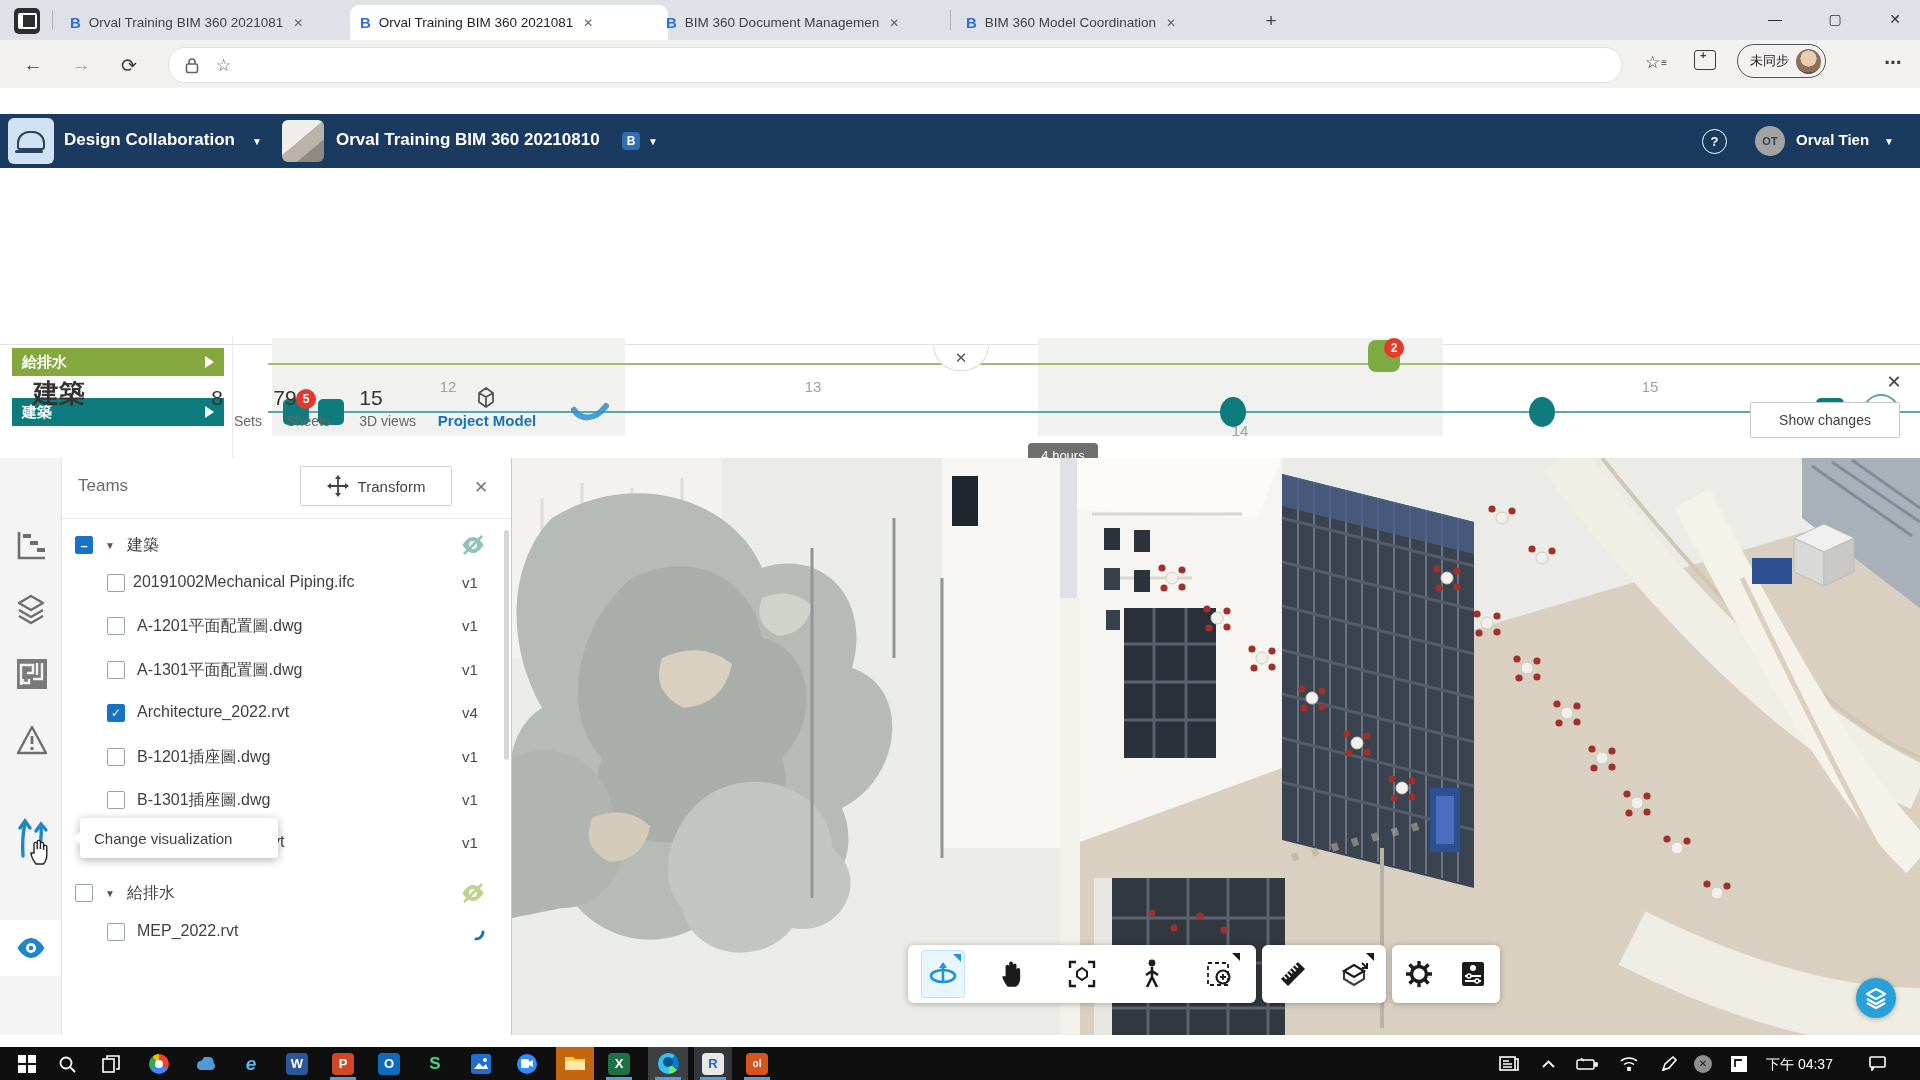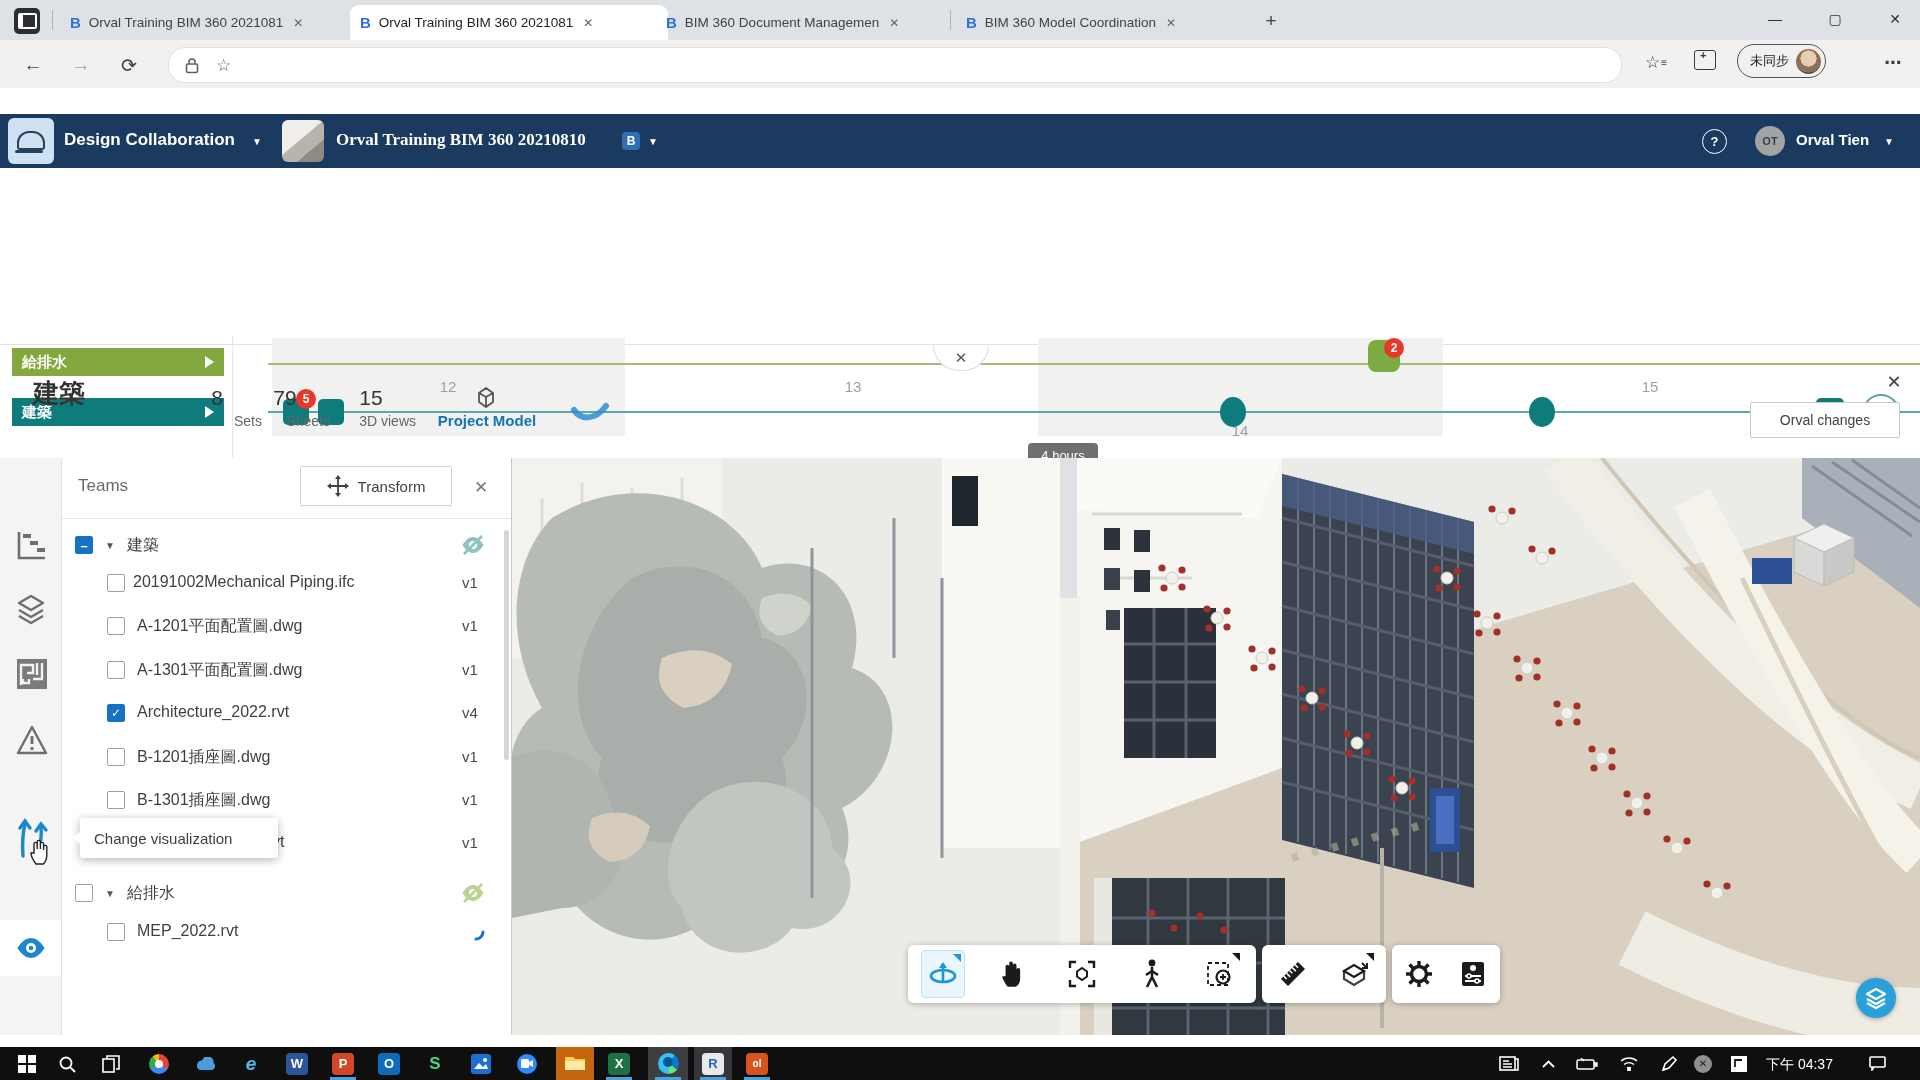--- a/index.html
+++ b/index.html
@@ -170,33 +170,33 @@
   </div>
   <div class="abs ic" style="left:1878px;top:48px;width:30px;height:28px;color:#3a3d40;font-size:17px;font-weight:bold;">⋯</div>
 
   <div class="abs apphdr"></div>
   <div class="abs prodtile">
       <div class="helmet"></div>
     </div>
   <div class="abs hdrtxt" style="left:64px;top:130px;">Design Collaboration</div>
   <div class="abs caret" style="left:252px;top:136px;">▼</div>
   <div class="abs projthumb" style="left:282px;top:120px;"></div>
-  <div class="abs hdrtxt" style="left:336px;top:130px;font-family:Liberation Serif, serif;">Orval Training BIM 360 20210810</div>
+  <div class="abs hdrtxt" style="left:336px;top:130px;">Orval Training BIM 360 20210810</div>
   <div class="abs bbadge ic" style="left:622px;top:132px;">B</div>
   <div class="abs caret" style="left:648px;top:136px;">▼</div>
   <div class="abs helpcirc ic" style="left:1702px;top:129px;">?</div>
   <div class="abs otav ic" style="left:1755px;top:126px;">OT</div>
   <div class="abs hdrtxt" style="left:1796px;top:131px;font-size:15px;">Orval Tien</div>
   <div class="abs caret" style="left:1884px;top:136px;">▼</div>
 
   <div class="abs tlsec">
     <div class="abs daycol" style="left:272px;width:353px;"></div>
     <div class="abs daycol" style="left:1038px;width:405px;"></div>
     <div class="abs daylab" style="left:428px;">12</div>
-    <div class="abs daylab" style="left:833px;">13</div>
+    <div class="abs daylab" style="left:793px;">13</div>
     <div class="abs daylab" style="left:1220px;margin-top:44px;">14</div>
     <div class="abs daylab" style="left:1630px;">15</div>
 
     <div class="abs laneline" style="left:268px;top:195px;width:1652px;background:#a4bd74;"></div>
     <div class="abs laneline" style="left:268px;top:243px;width:1652px;background:#5aa8a8;"></div>
 
     <div class="abs lanebar" style="top:180px;background:#84a73e;">
       <span>給排水</span>
         <span class="play"></span>
     </div>
@@ -241,21 +241,21 @@
   <div class="abs statlab" style="left:240px;">Sheets</div>
   <div class="abs statval" style="left:336px;">15</div>
   <div class="abs statlab" style="left:326px;">3D views</div>
   <svg class="abs" style="left:473px;top:384px;" width="26" height="26" viewBox="0 0 26 26">
     <path d="M6 9l7-5 7 5v9l-7 5-7-5z M6 9l7 4 7-4 M13 13v10" fill="none" stroke="#555" stroke-width="1.8" stroke-linejoin="round"></path>
   </svg>
   <div class="abs pmlink" style="left:432px;top:412px;width:110px;text-align:center;">Project Model</div>
   <svg class="abs" style="left:570px;top:400px;" width="40" height="28" viewBox="0 0 40 28">
     <path d="M4 10c6 9 20 12 32-4" fill="none" stroke="#2e8fd0" stroke-width="6" stroke-linecap="round" opacity="0.85"></path>
   </svg>
-  <button class="abs showchg ic">Orval changes</button>
+  <button class="abs showchg ic">Show changes</button>
   <div class="abs panelx ic">✕</div>
 
   <div class="abs rail">
     <div class="abs railitem active ic" style="top:462px;position:absolute;left:0;">
       <svg width="30" height="22" viewBox="0 0 30 22">
         <path d="M15 1C7 1 1.5 11 1.5 11S7 21 15 21 28.5 11 28.5 11 23 1 15 1z" fill="#1c87c9"></path>
         <circle cx="15" cy="11" r="5" fill="#fff"></circle>
           <circle cx="15" cy="11" r="2.3" fill="#1c87c9"></circle>
       </svg>
     </div>

